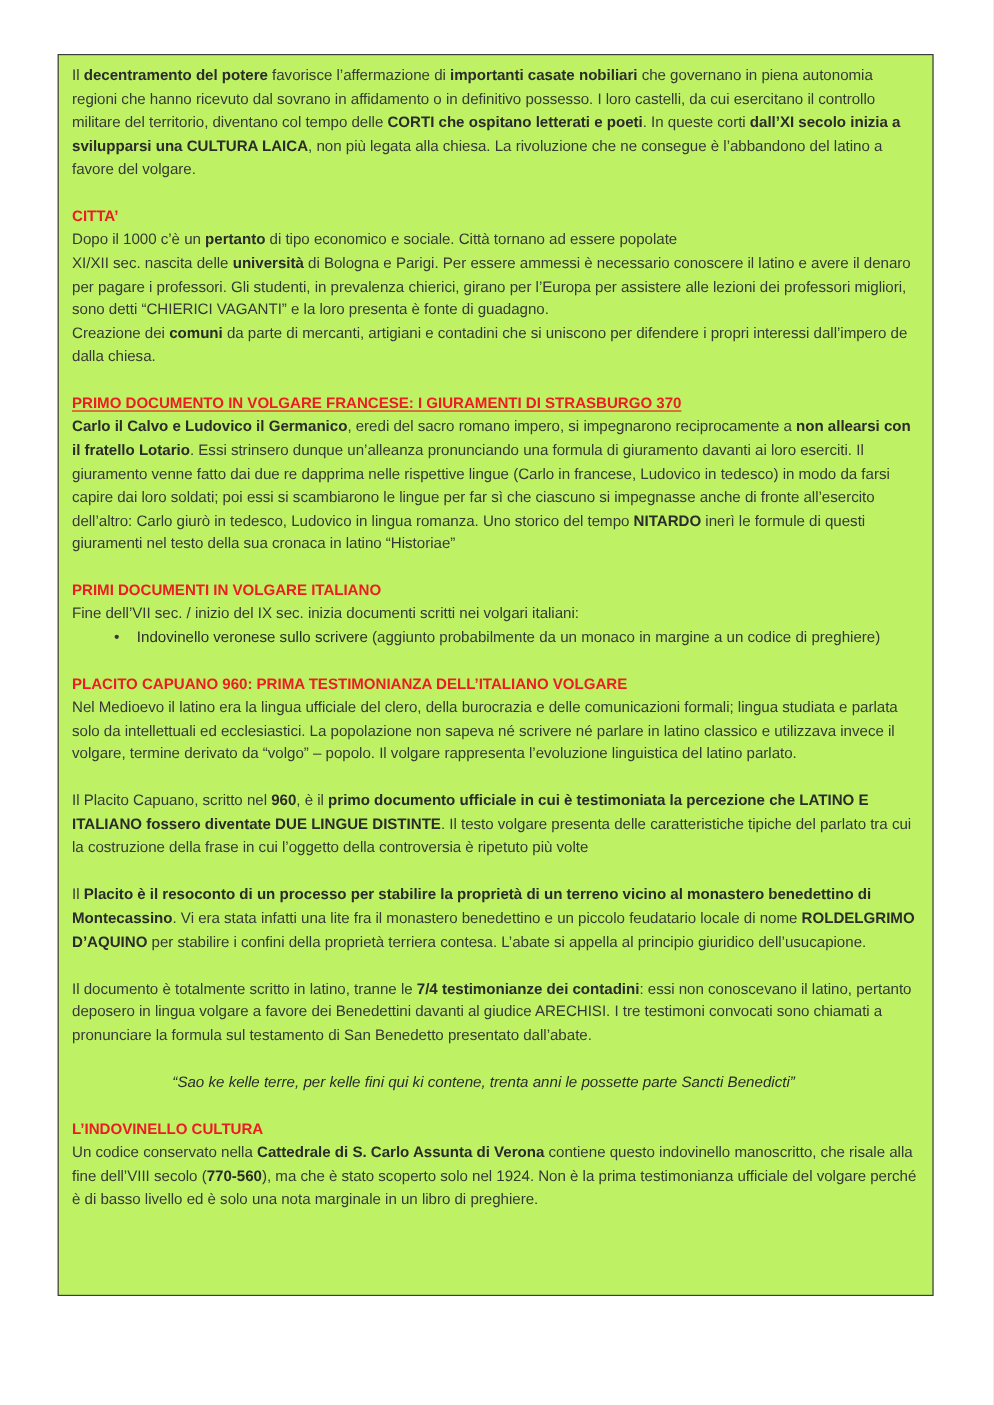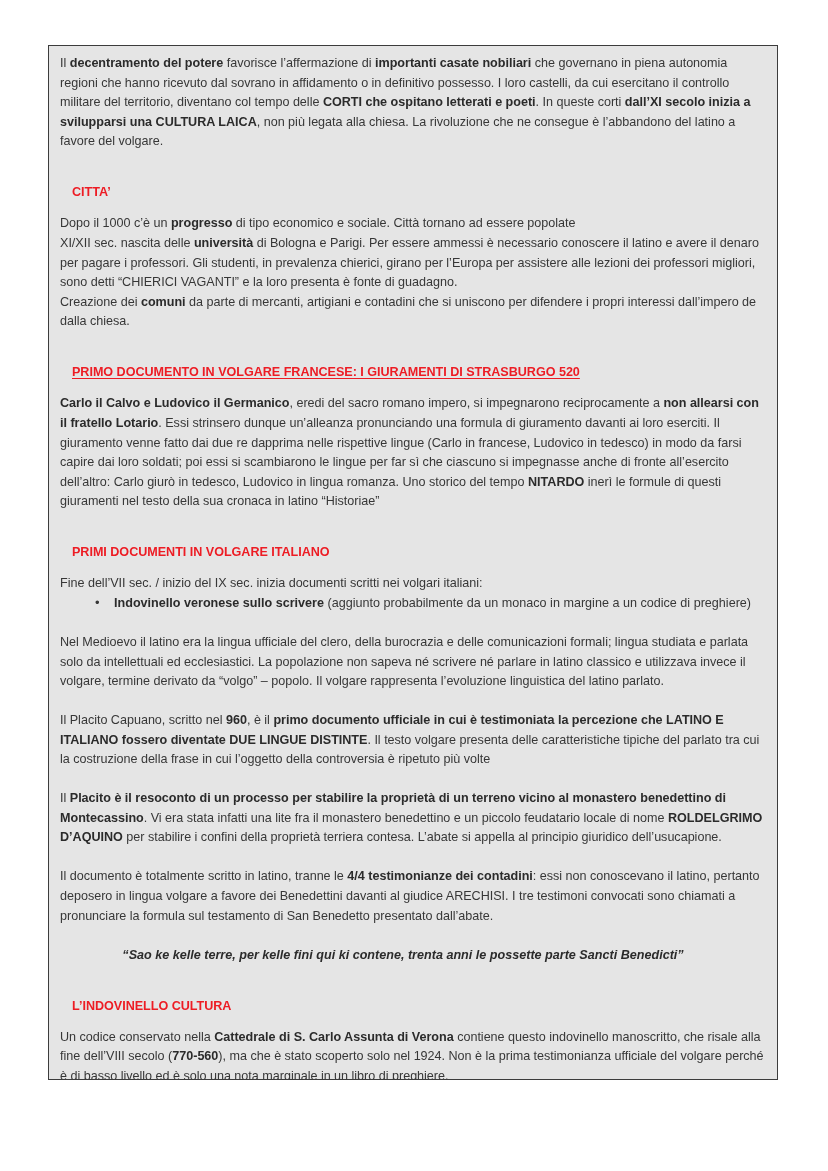--- a/index.html
+++ b/index.html
@@ -15,21 +15,21 @@
     overflow: hidden;
   }
   #page {
     position: absolute;
     left: 48px;
     top: 45px;
     width: 730px;
     height: 1035px;
     border: 1.4px solid #3c3c3c;
     box-sizing: border-box;
-    background: #e5e5e5;
+    background: #bef264;
     overflow: hidden;
   }
   #content {
     padding: 8px 13px 10px 11px;
   }
   .para {
     color: #373737;
     font-size: 12.6px;
     line-height: 19.55px;
     margin: 0;
@@ -37,21 +37,21 @@
     letter-spacing: -0.02px;
   }
   .para b, .para strong { font-weight: bold; color: #2b2b2b; }
   .gap-blank { height: 19.5px; }
 
   .heading {
     color: #ED1C24;
     font-size: 12.6px;
     font-weight: bold;
     line-height: 19.2px;
-    margin: 12px;
+    margin: 0;
     letter-spacing: -0.03px;
   }
   .heading.underline {
     text-decoration: underline;
     text-underline-offset: 2px;
   }
 
   ul.bullets {
     margin: 0;
     padding: 0;
@@ -65,76 +65,77 @@
     line-height: 19.55px;
   }
   ul.bullets > li::before {
     content: "\2022";
     position: absolute;
     left: 35px;
     top: -0.5px;
     font-size: 13px;
     color: #373737;
   }
-  ul.bullets > li b { font-weight: bold; color: #2b2b2b; }
+  ul.bullets > li b { font-weight: normal; color: #2b2b2b; }
 
   .quote {
     text-align: center;
     font-style: italic;
-    font-weight: bold;
+    font-weight: normal;
     color: #2b2b2b;
     font-size: 12.6px;
     line-height: 19.55px;
     margin: 0;
     padding-right: 18px;
   }
 </style>
 </head>
 <body>
 
 <div id="page">
   <div id="content">
 
     <p class="para">Il <b>decentramento del potere</b> favorisce l’affermazione di <b>importanti casate nobiliari</b> che governano in piena autonomia regioni che hanno ricevuto dal sovrano in affidamento o in definitivo possesso. I loro castelli, da cui esercitano il controllo militare del territorio, diventano col tempo delle <b>CORTI che ospitano letterati e poeti</b>. In queste corti <b>dall’XI secolo inizia a svilupparsi una CULTURA LAICA</b>, non più legata alla chiesa. La rivoluzione che ne consegue è l’abbandono del latino a favore del volgare.</p>
 
     <div class="gap-blank"></div>
 
     <p class="heading">CITTA’</p>
-    <p class="para">Dopo il 1000 c’è un <b>progresso</b> di tipo economico e sociale. Città tornano ad essere popolate</p>
+    <p class="para">Dopo il 1000 c’è un <b>pertanto</b> di tipo economico e sociale. Città tornano ad essere popolate</p>
     <p class="para">XI/XII sec. nascita delle <b>università</b> di Bologna e Parigi. Per essere ammessi è necessario conoscere il latino e avere il denaro per pagare i professori. Gli studenti, in prevalenza chierici, girano per l’Europa per assistere alle lezioni dei professori migliori, sono detti “CHIERICI VAGANTI” e la loro presenta è fonte di guadagno.</p>
     <p class="para">Creazione dei <b>comuni</b> da parte di mercanti, artigiani e contadini che si uniscono per difendere i propri interessi dall’impero de dalla chiesa.</p>
 
     <div class="gap-blank"></div>
 
-    <p class="heading underline">PRIMO DOCUMENTO IN VOLGARE FRANCESE: I GIURAMENTI DI STRASBURGO 520</p>
+    <p class="heading underline">PRIMO DOCUMENTO IN VOLGARE FRANCESE: I GIURAMENTI DI STRASBURGO 370</p>
     <p class="para"><b>Carlo il Calvo e Ludovico il Germanico</b>, eredi del sacro romano impero, si impegnarono reciprocamente a <b>non allearsi con il fratello Lotario</b>. Essi strinsero dunque un’alleanza pronunciando una formula di giuramento davanti ai loro eserciti. Il giuramento venne fatto dai due re dapprima nelle rispettive lingue (Carlo in francese, Ludovico in tedesco) in modo da farsi capire dai loro soldati; poi essi si scambiarono le lingue per far sì che ciascuno si impegnasse anche di fronte all’esercito dell’altro: Carlo giurò in tedesco, Ludovico in lingua romanza. Uno storico del tempo <b>NITARDO</b> inerì le formule di questi giuramenti nel testo della sua cronaca in latino “Historiae”</p>
 
     <div class="gap-blank"></div>
 
     <p class="heading">PRIMI DOCUMENTI IN VOLGARE ITALIANO</p>
     <p class="para">Fine dell’VII sec. / inizio del IX sec. inizia documenti scritti nei volgari italiani:</p>
     <ul class="bullets">
         <li><b>Indovinello veronese sullo scrivere</b> (aggiunto probabilmente da un monaco in margine a un codice di preghiere)</li>
       </ul>
 
     <div class="gap-blank"></div>
 
+    <p class="heading">PLACITO CAPUANO 960: PRIMA TESTIMONIANZA DELL’ITALIANO VOLGARE</p>
     <p class="para">Nel Medioevo il latino era la lingua ufficiale del clero, della burocrazia e delle comunicazioni formali; lingua studiata e parlata solo da intellettuali ed ecclesiastici. La popolazione non sapeva né scrivere né parlare in latino classico e utilizzava invece il volgare, termine derivato da “volgo” – popolo. Il volgare rappresenta l’evoluzione linguistica del latino parlato.</p>
 
     <div class="gap-blank"></div>
 
     <p class="para">Il Placito Capuano, scritto nel <b>960</b>, è il <b>primo documento ufficiale in cui è testimoniata la percezione che LATINO E ITALIANO fossero diventate DUE LINGUE DISTINTE</b>. Il testo volgare presenta delle caratteristiche tipiche del parlato tra cui la costruzione della frase in cui l’oggetto della controversia è ripetuto più volte</p>
 
     <div class="gap-blank"></div>
 
     <p class="para">Il <b>Placito è il resoconto di un processo per stabilire la proprietà di un terreno vicino al monastero benedettino di Montecassino</b>. Vi era stata infatti una lite fra il monastero benedettino e un piccolo feudatario locale di nome <b>ROLDELGRIMO D’AQUINO</b> per stabilire i confini della proprietà terriera contesa. L’abate si appella al principio giuridico dell’usucapione.</p>
 
     <div class="gap-blank"></div>
 
-    <p class="para">Il documento è totalmente scritto in latino, tranne le <b>4/4 testimonianze dei contadini</b>: essi non conoscevano il latino, pertanto deposero in lingua volgare a favore dei Benedettini davanti al giudice ARECHISI. I tre testimoni convocati sono chiamati a pronunciare la formula sul testamento di San Benedetto presentato dall’abate.</p>
+    <p class="para">Il documento è totalmente scritto in latino, tranne le <b>7/4 testimonianze dei contadini</b>: essi non conoscevano il latino, pertanto deposero in lingua volgare a favore dei Benedettini davanti al giudice ARECHISI. I tre testimoni convocati sono chiamati a pronunciare la formula sul testamento di San Benedetto presentato dall’abate.</p>
 
     <div class="gap-blank"></div>
 
     <p class="quote">“Sao ke kelle terre, per kelle fini qui ki contene, trenta anni le possette parte Sancti Benedicti”</p>
 
     <div class="gap-blank"></div>
 
     <p class="heading">L’INDOVINELLO CULTURA</p>
     <p class="para">Un codice conservato nella <b>Cattedrale di S. Carlo Assunta di Verona</b> contiene questo indovinello manoscritto, che risale alla fine dell’VIII secolo (<b>770-560</b>), ma che è stato scoperto solo nel 1924. Non è la prima testimonianza ufficiale del volgare perché è di basso livello ed è solo una nota marginale in un libro di preghiere.</p>
 

